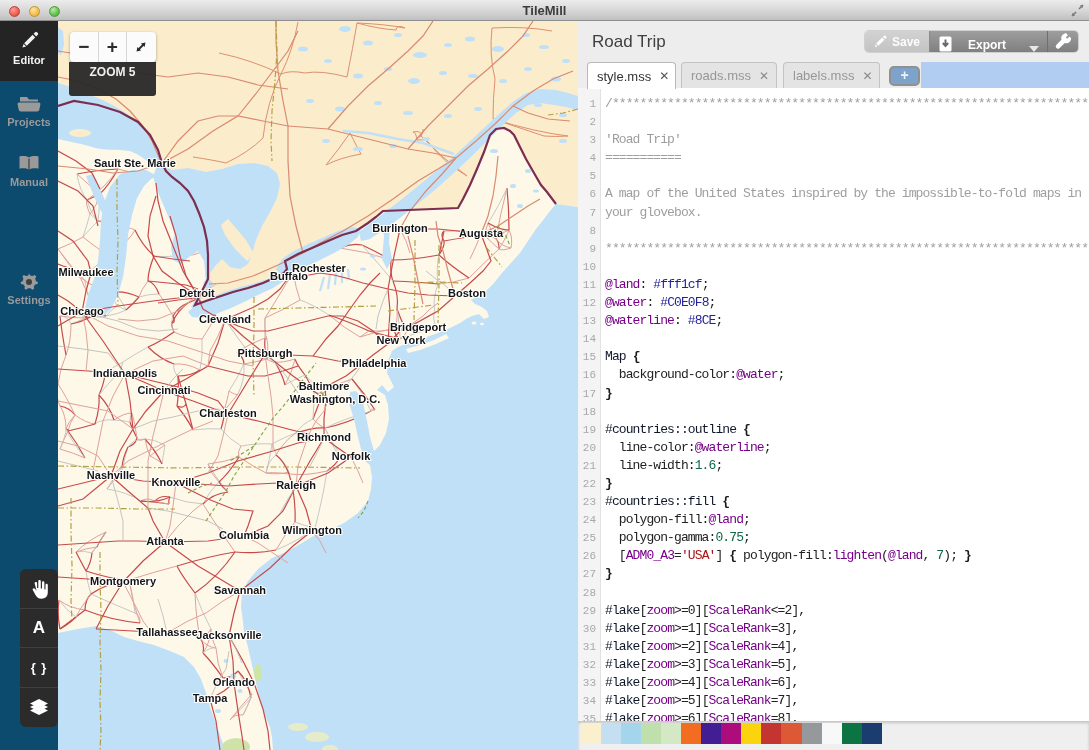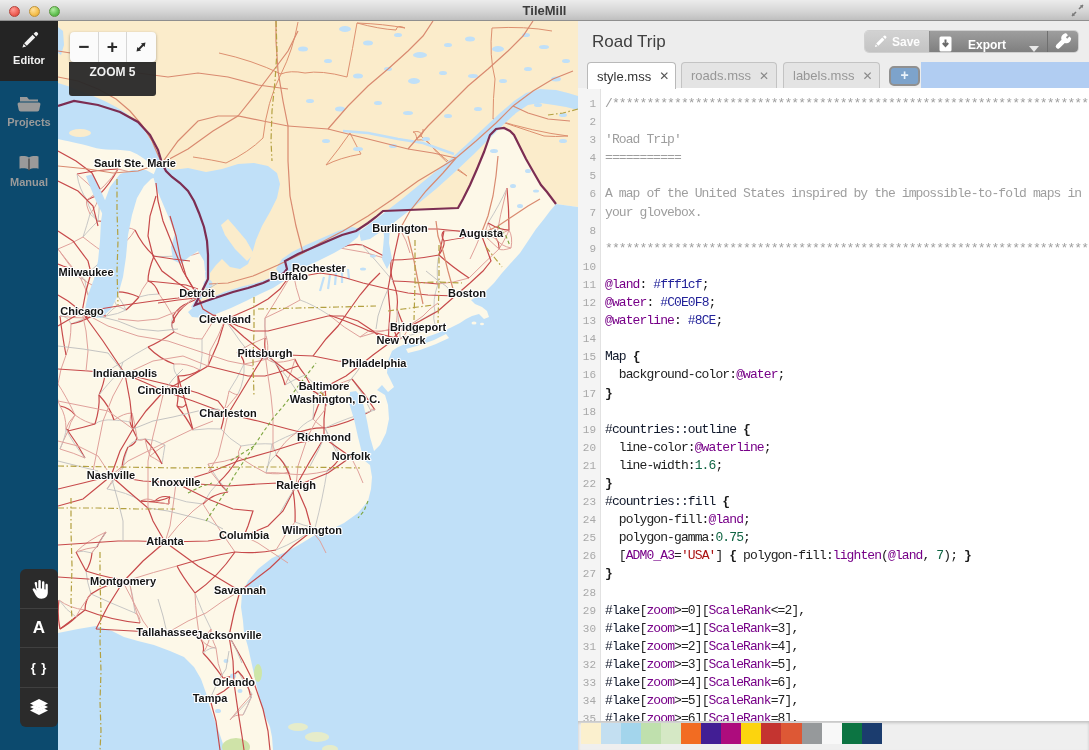--- a/index.html
+++ b/index.html
@@ -95,20 +95,29 @@
         <div class="sblabel">Projects</div>
       </div>
   <div class="sbitem" style="top:122px">
         <svg width="28" height="24" viewBox="0 0 28 24">
           <g fill="#9a9a9a">
             <path d="M14,6.5 C11.5,4.8 7.5,4.6 4.5,5.4 L4.5,17.8 C7.5,17 11.5,17.2 14,18.9 C16.5,17.2 20.5,17 23.5,17.8 L23.5,5.4 C20.5,4.6 16.5,4.8 14,6.5 Z"></path>
             <path d="M13.4,7.6 L14.6,7.6 L14.6,19.4 L13.4,19.4 Z" fill="#3f3f3f"></path>
           </g>
         </svg>
         <div class="sblabel">Manual</div>
+      </div>
+  <div class="sbitem" style="top:240px">
+        <svg width="24" height="24" viewBox="0 0 24 24">
+          <g fill="#9a9a9a">
+            <path d="M12,4.2 l1.2,2.2 a6,6 0 0 1 2.3,0.6 l2.3,-1 1.4,1.4 -1,2.3 a6,6 0 0 1 0.6,2.3 l2.2,1.2 -0.5,1.9 -2.4,0.3 a6,6 0 0 1 -1.3,1.9 l0.3,2.4 -1.7,1 -1.9,-1.5 a6,6 0 0 1 -2.4,0 l-1.9,1.5 -1.7,-1 0.3,-2.4 a6,6 0 0 1 -1.3,-1.9 l-2.4,-0.3 -0.5,-1.9 2.2,-1.2 a6,6 0 0 1 0.6,-2.3 l-1,-2.3 1.4,-1.4 2.3,1 a6,6 0 0 1 2.3,-0.6 z"></path>
+            <circle cx="12" cy="13" r="3" fill="#3f3f3f"></circle>
+          </g>
+        </svg>
+        <div class="sblabel">Settings</div>
       </div>
   <div id="tools">
     <div class="tool">
           <svg width="26" height="26" viewBox="0 0 26 26">
             <path d="M8.6,8.2 c0,-1.7 2.5,-1.7 2.5,0 l0,4.8 1.2,0.2 0,-7 c0,-1.7 2.5,-1.7 2.5,0 l0,7.2 1.2,0.2 0,-6 c0,-1.7 2.4,-1.7 2.4,0 l0,6.6 1.1,0.2 0,-4.4 c0,-1.6 2.3,-1.6 2.3,0 l0,7.6 c0,3.8 -2.5,6.2 -6.3,6.2 c-3.1,0 -4.7,-1.4 -6,-3.8 l-2.7,-4.9 c-0.8,-1.5 1.2,-2.7 2.2,-1.4 l1.6,2.1 z" fill="#fff"></path>
           </svg>
         </div>
     <div class="tool toolA">A</div>
     <div class="tool toolB">{&nbsp;}</div>
     <div class="tool">

